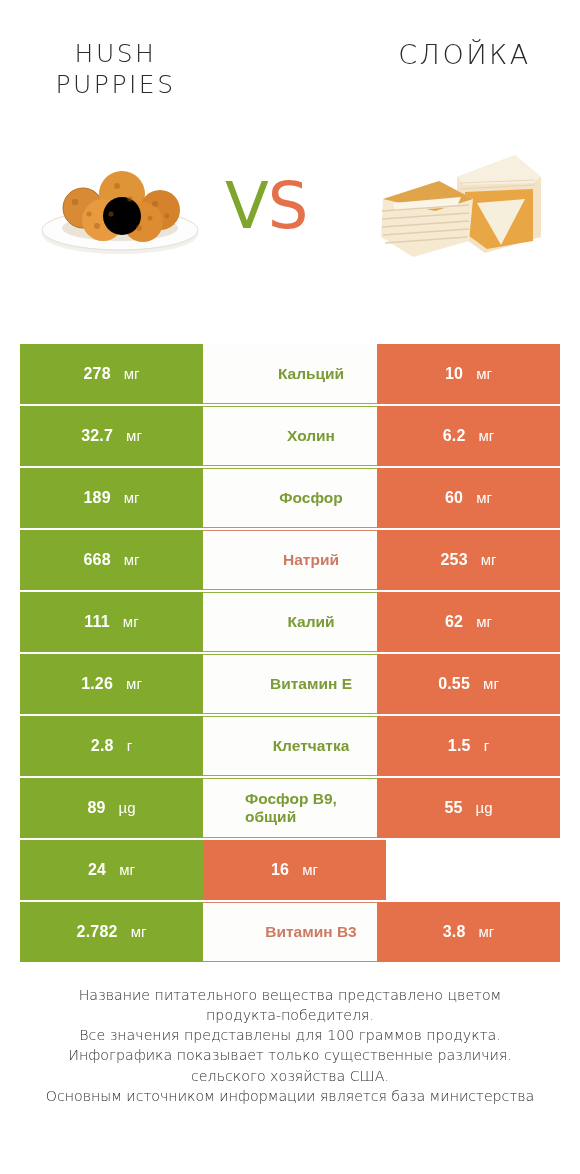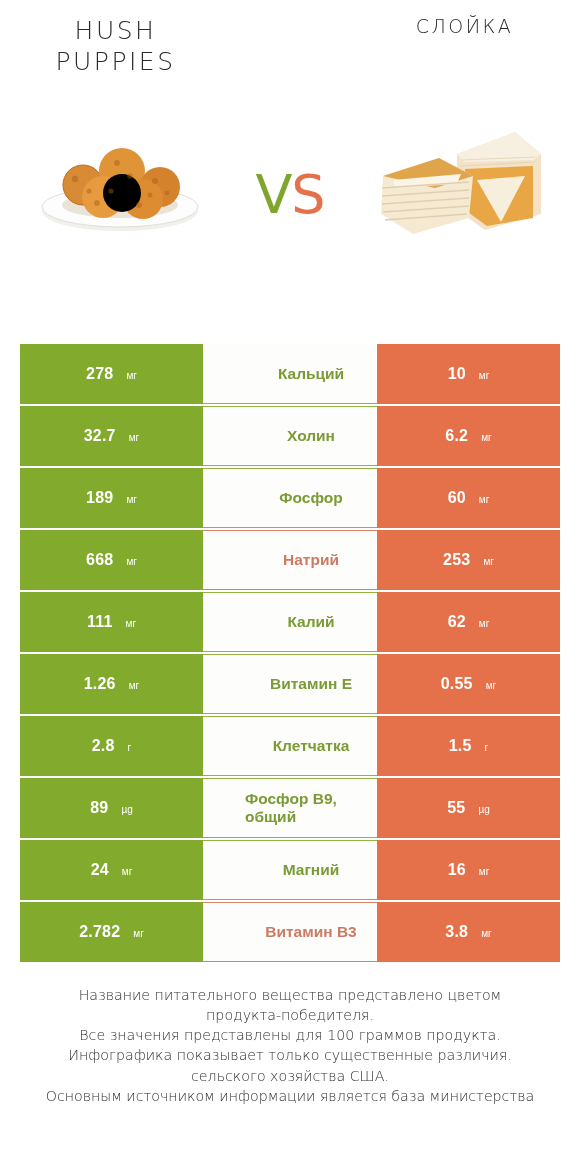--- a/index.html
+++ b/index.html
@@ -16,60 +16,59 @@
     position: relative;
   }
 
   
   .header {
     height: 300px;
     position: relative;
   }
   .titles {
     display: flex;
-    padding-top: 15px;
+    padding-top: 38px;
   }
   .title {
     flex: 1;
     text-align: center;
     font-size: 26px;
     font-weight: 300;
     letter-spacing: 2.5px;
     line-height: 1.25;
     color: #2b2b2b;
     text-transform: uppercase;
     font-family: "DejaVu Sans", sans-serif;
   }
   .title.left  { padding-right: 78px; font-size: 25px; }
-  .title.right { padding-left: 40px; font-size: 19px; }
+  .title.right { padding-left: 40px; font-size: 27px; }
 
   .hero {
     display: flex;
     align-items: center;
     justify-content: center;
     margin-top: 26px;
     height: 150px;
   }
   .hero-slot {
     width: 210px;
     height: 150px;
     display: flex;
     align-items: center;
     justify-content: center;
   }
   .vs {
     width: 130px;
-    text-align: center;
-    font-size: 54px;
+    font-size: 64px;
     font-weight: 400;
     letter-spacing: -1px;
     font-family: "DejaVu Sans", sans-serif;
     line-height: 1;
     position: relative;
-    top: 16px;
+    top: 4px;
   }
   .vs .v { color: #7fa62c; }
   .vs .s { color: #e4714a; }
 
   
   .art { display:block; }
 
   
   .table {
     position: absolute;
@@ -119,21 +118,21 @@
     text-align: right;
   }
   .row:first-child .cell.mid { border-top-color: transparent; }
 
   .val {
     font-size: 16px;
     font-weight: 700;
     letter-spacing: .2px;
   }
   .val .unit {
-    font-size: 10px;
+    font-size: 15px;
     font-weight: 400;
     margin-left: 13px;
     letter-spacing: 0;
     text-align: right;
   }
 
   
   .footer {
     position: absolute;
     left: 0;
@@ -304,21 +303,20 @@
     <div class="cell mid">Фосфор B9, общий</div>
     <div class="cell right">
       <span class="val"><span>55</span><span class="unit">µg</span></span>
     </div>
   </div>
 
   <div class="row win-green">
     <div class="cell left">
       <span class="val"><span>24</span><span class="unit">мг</span></span>
     </div>
-    <div class="cell mid">Магний</div>
     <div class="cell right">
       <span class="val"><span>16</span><span class="unit">мг</span></span>
     </div>
   </div>
 
   <div class="row win-orange">
     <div class="cell left">
       <span class="val"><span>2.782</span><span class="unit">мг</span></span>
     </div>
     <div class="cell mid">Витамин B3</div>

